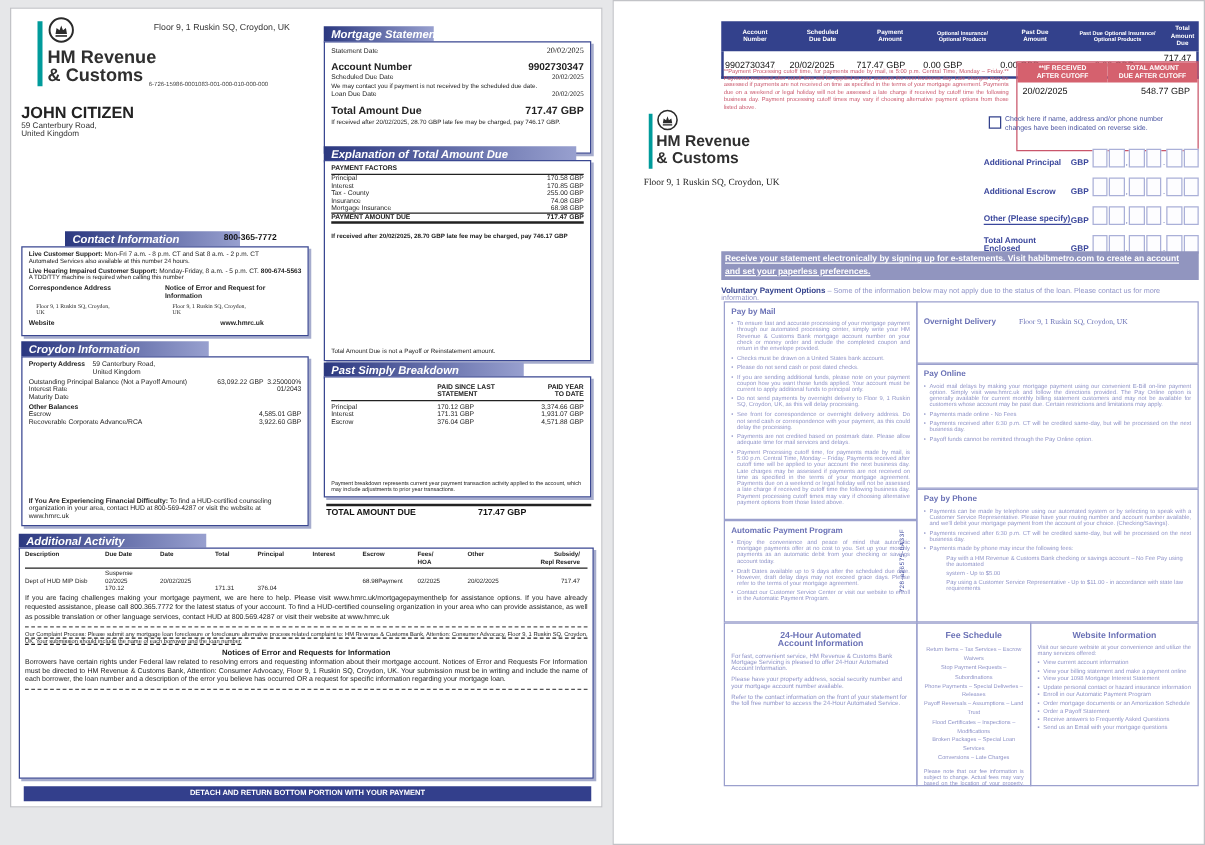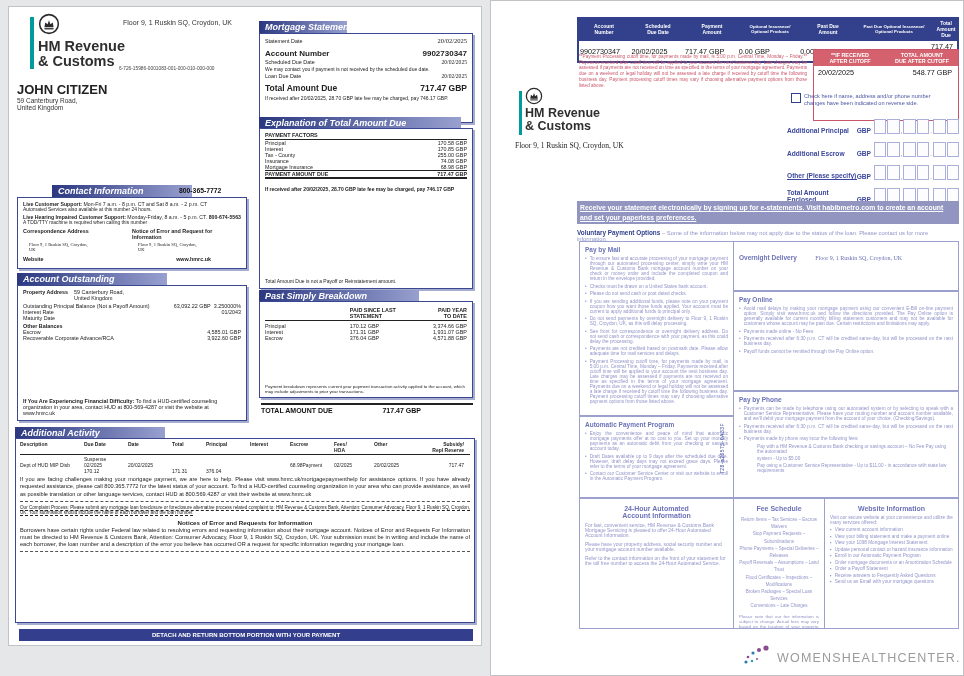--- a/index.html
+++ b/index.html
@@ -155,21 +155,21 @@
 UK</span>
         <span class="pre" style="width:50%;padding-left:6px;">Floor 9, 1 Ruskin SQ, Croydon,
 UK</span>
       </div>
       <div class="row" style="font-weight:bold;font-size:5.4px;margin-top:4px;">
           <span>Website</span>
           <span style="margin-right:30px;">www.hmrc.uk</span>
         </div>
     </div>
 
-    <div class="abs bar" style="left:8px;top:266px;width:150px;">Account Outstanding</div>
+    <div class="abs bar" style="left:8px;top:266px;width:150px;">Croydon Information</div>
     <div class="abs nbox" style="left:8px;top:278px;width:230px;height:136px;">
       <div style="display:flex;gap:6px;">
           <b>Property Address</b>
           <span class="pre">59 Canterbury Road,
 United Kingdom</span>
         </div>
       <div class="row" style="margin-top:2px;">
           <span>Outstanding Principal Balance (Not a Payoff Amount)</span>
           <span><span>63,092.22 GBP</span>&nbsp;&nbsp;<span>3.250000%</span></span>
         </div>
@@ -531,30 +531,15 @@
           </div>
         <div class="b" style="margin-bottom:1.5px;">
             <span class="bm">▪</span>
             <span>Send us an Email with your mortgage questions</span>
           </div>
       </div>
     </div>
 
     <div class="abs" style="left:228px;top:422px;font-size:5px;color:#3b479c;writing-mode:vertical-rl;transform:rotate(180deg);letter-spacing:0.5px;">728-a26575-0A33F</div>
 
-    <div class="abs" style="left:252px;top:643px;display:flex;align-items:center;gap:4px;">
-      <span>
-        <svg width="30" height="24" viewBox="0 0 30 24">
-          <circle cx="23" cy="4" r="2.6" fill="#8c4a8f"></circle>
-          <circle cx="16" cy="6" r="2.0" fill="#8c4a8f"></circle>
-          <circle cx="10" cy="9" r="1.6" fill="#2a7fb0"></circle>
-          <circle cx="5" cy="13" r="1.3" fill="#8c4a8f"></circle>
-          <circle cx="3" cy="18" r="1.6" fill="#2a7fb0"></circle>
-          <circle cx="9" cy="17" r="1.2" fill="#2a9db0"></circle>
-          <circle cx="14" cy="15" r="1.0" fill="#8c4a8f"></circle>
-        </svg>
-      </span>
-      <span style="font-size:12.5px;color:#9b9b9b;letter-spacing:1.2px;">WOMENSHEALTHCENTER.</span>
-
-    </div>
   </div>
 
 </div>
 
 </body></html>

